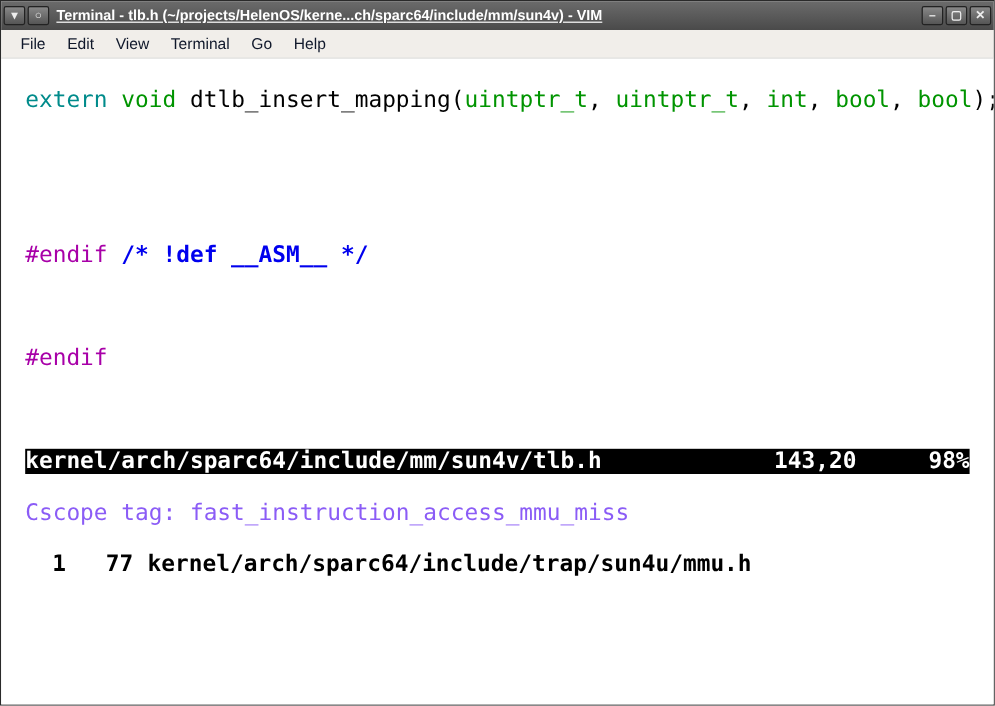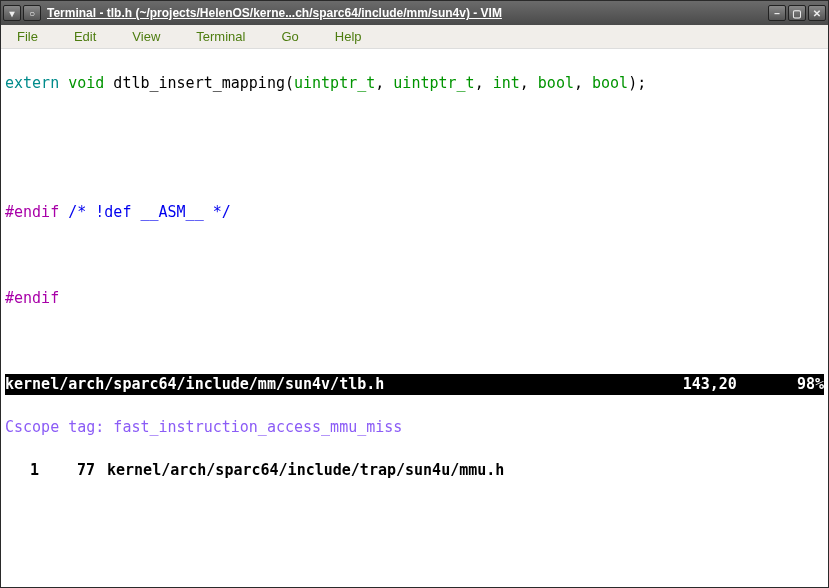--- a/index.html
+++ b/index.html
@@ -3,27 +3,27 @@
 <meta charset="utf-8">
 <style>
   * { margin: 0; padding: 0; box-sizing: border-box; }
   body { font-family: "DejaVu Sans Mono", monospace; font-size: 14px; background: #4a4a4a; overflow: hidden; }
   .window { width: 829px; height: 588px; background: #fff; border: 1px solid #2a2a2a; display: flex; flex-direction: column; }
   .titlebar { height: 24px; background: linear-gradient(to bottom, #6b6b6b, #4a4a4a); color: #fff; display: flex; align-items: center; font-family: sans-serif; font-size: 12px; font-weight: bold; padding: 0 2px; }
   .titlebar-left { display: flex; gap: 2px; }
   .titlebar-btn { width: 18px; height: 16px; background: linear-gradient(to bottom,#888,#555); border: 1px solid #222; border-radius: 2px; display: flex; align-items: center; justify-content: center; color: #eee; font-size: 10px; cursor: pointer; }
   .titlebar-title { flex: 1; text-align: left; white-space: nowrap; overflow: hidden; text-overflow: ellipsis; padding: 0 6px; text-decoration: underline; }
   .titlebar-right { display: flex; gap: 2px; }
-  .menubar { height: 24px; background: #f1eeea; display: flex; align-items: center; padding: 0 8px; gap: 20px; font-family: sans-serif; font-size: 13px; color: #4d7c0f; border-bottom: 1px solid #ddd; }
+  .menubar { height: 24px; background: #f1eeea; display: flex; align-items: center; padding: 0 8px; gap: 2px; font-family: sans-serif; font-size: 13px; color: #0f172a; border-bottom: 1px solid #ddd; }
   .menubar-item { padding: 2px 8px; cursor: pointer; }
-  .terminal { flex: 1; background: #fff; padding: 2px 4px; font-family: "DejaVu Sans Mono","Consolas",monospace; font-size: 15px; line-height: 21.5px; white-space: pre; overflow: hidden; color: #000; }
+  .terminal { flex: 1; background: #fff; padding: 2px 20px; font-family: "DejaVu Sans Mono","Consolas",monospace; font-size: 19px; line-height: 21.5px; white-space: pre; overflow: hidden; color: #000; }
   .kw-green { color: #009400; }
   .kw-teal  { color: #008b8b; }
   .kw-magenta { color: #a800a8; }
-  .kw-comment { color: #0000ee; }
+  .kw-comment { color: #0000ee; font-weight: bold; }
   .status-line { background: #000; color: #fff; display: flex; }
   .status-file { flex: 0 0 auto; font-weight: bold; }
   .status-gap  { flex: 1;}
   .status-pos  { font-weight: bold; }
   .status-pct  { font-weight: bold; padding-left: 60px;}
   .cscope-hdr { color: #8b5cf6; }
   .cscope-row { display: flex; }
   .col-num  { width: 34px; text-align: right; font-weight: bold; }
   .col-line { width: 56px; text-align: right; font-weight: bold; }
   .col-file { padding-left: 12px; font-weight: bold; }

